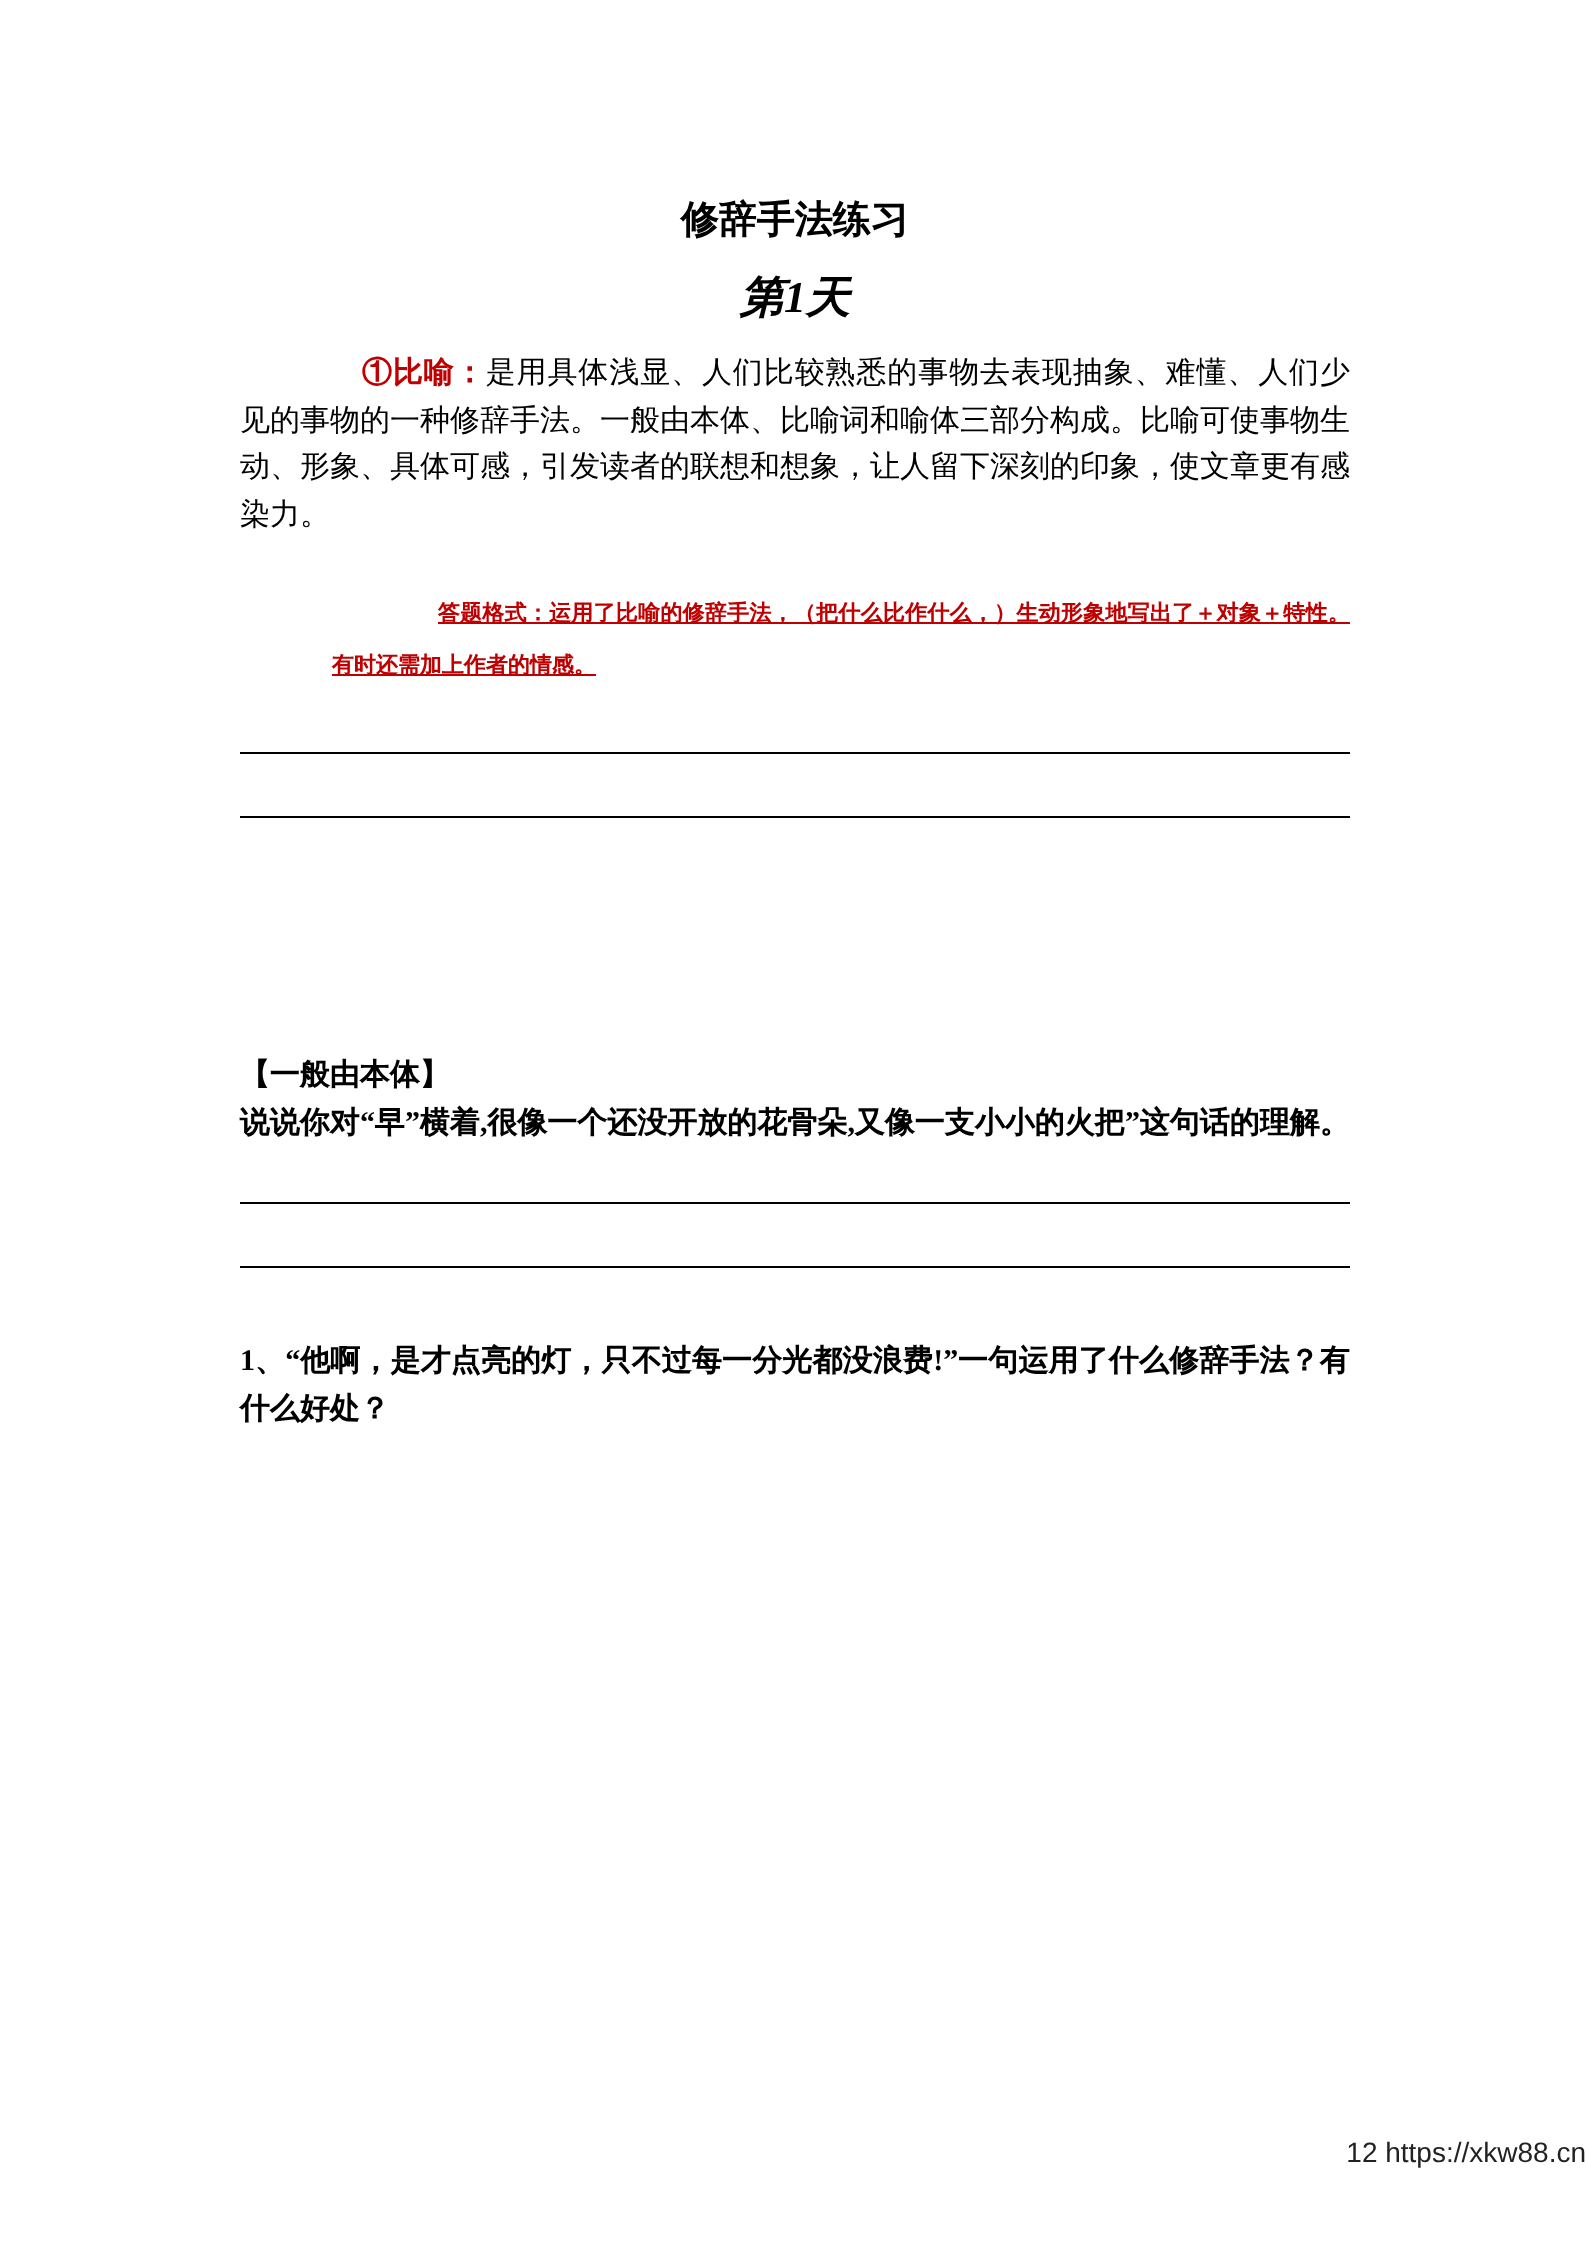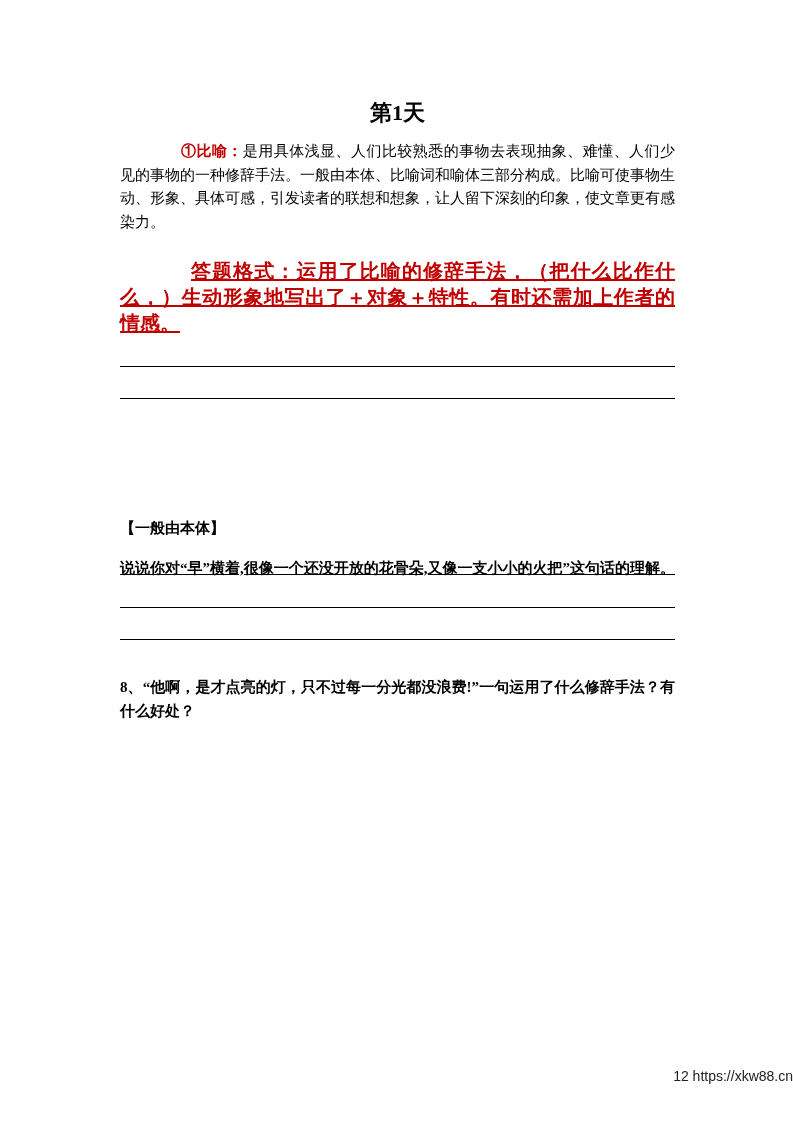--- a/index.html
+++ b/index.html
@@ -24,51 +24,52 @@
     font-weight: bold;
     text-align: center;
     line-height: 26px;
   }
   .doc-day {
     margin: 0 0 12px 0;
     font-size: 22px;
     font-weight: bold;
     text-align: center;
     line-height: 30px;
+    font-style: italic;
   }
   .para {
     margin: 0;
     font-size: 15px;
     line-height: 23.5px;
     text-align: justify;
   }
   .indent { text-indent: 2em; }
   .red { color: #c00000; padding-left: 31px; }
   .bold { font-weight: bold; }
   .u { text-decoration: underline; }
   .answer-format {
     margin-top: 24px;
-    font-size: 20px;
+    font-size: 11px;
     line-height: 26px;
+    margin-left: 46px;
   }
   .example {
     margin-top: 22px;
   }
   .answer-line {
     height: 0;
     border-bottom: 1px solid #000000;
   }
   .al-1 { margin-top: 30px; }
   .al-2 { margin-top: 31px; }
   .practice-header {
     margin-top: 118px;
   }
   .q1-question {
-    margin-top: 16px;
-    text-decoration: underline;
+    margin-top: 0px;
   }
   .al-3 { margin-top: 27px; }
   .al-4 { margin-top: 31px; }
   .q2 {
     margin-top: 36px;
   }
   .footer {
     position: absolute;
     left: 0;
     bottom: 38px;
@@ -77,36 +78,37 @@
     font-size: 14px;
     color: #222222;
     font-family: "Liberation Sans", "DejaVu Sans", sans-serif;
   }
 </style>
 </head>
 <body>
 
 <div class="page">
 
+  <h1 class="doc-title">修辞手法练习</h1>
 
   <h2 class="doc-day">第1天</h2>
 
   <p class="para indent"><span class="red bold">①比喻：</span><span>是用具体浅显、人们比较熟悉的事物去表现抽象、难懂、人们少见的事物的一种修辞手法。一般由本体、比喻词和喻体三部分构成。比喻可使事物生动、形象、具体可感，引发读者的联想和想象，让人留下深刻的印象，使文章更有感染力。</span></p>
 
   <p class="para indent answer-format"><span class="red bold u">答题格式：运用了比喻的修辞手法，（把什么比作什么，）生动形象地写出了＋对象＋特性。有时还需加上作者的情感。</span></p>
 
 
   <div class="answer-line al-1"></div>
   <div class="answer-line al-2"></div>
 
   <p class="para bold practice-header">【一般由本体】</p>
 
 
   <p class="para bold q1-question">说说你对“早”横着,很像一个还没开放的花骨朵,又像一支小小的火把”这句话的理解。</p>
 
   <div class="answer-line al-3"></div>
   <div class="answer-line al-4"></div>
 
-  <p class="para bold q2">8、“他啊，是才点亮的灯，只不过每一分光都没浪费!”一句运用了什么修辞手法？有什么好处？</p>
+  <p class="para bold q2">1、“他啊，是才点亮的灯，只不过每一分光都没浪费!”一句运用了什么修辞手法？有什么好处？</p>
 
   <div class="footer">12 https://xkw88.cn</div>
 
 </div>
 
 </body></html>

